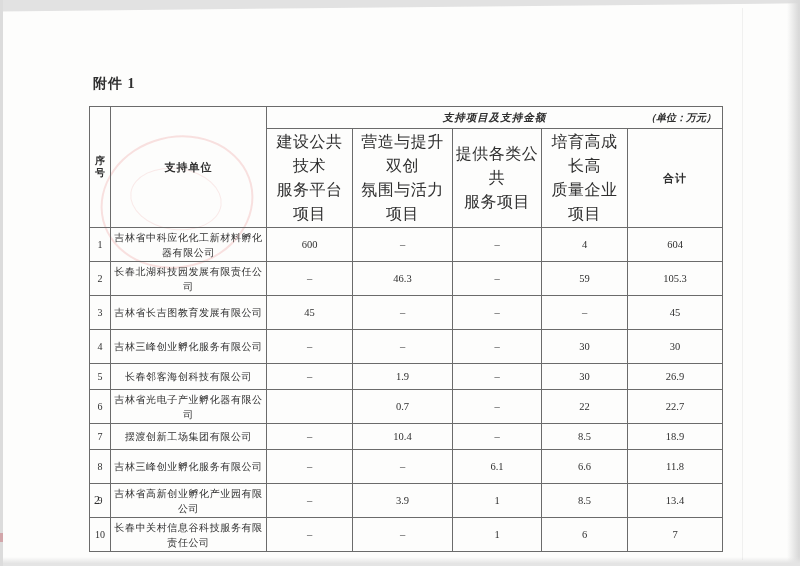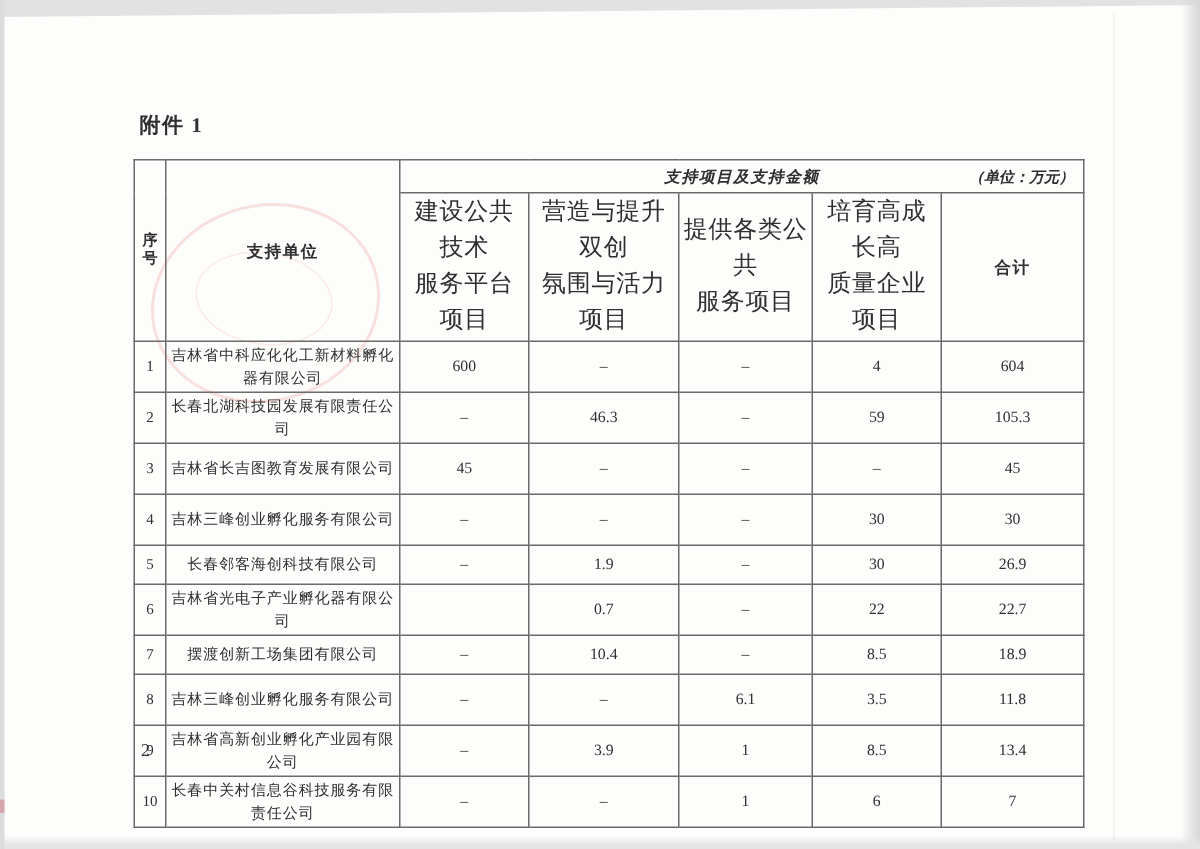--- a/index.html
+++ b/index.html
@@ -225,21 +225,21 @@
         <td class="amount-cell">–</td>
         <td class="amount-cell">8.5</td>
         <td class="amount-cell">18.9</td>
       </tr>
       <tr>
         <td class="no-cell">8</td>
         <td class="name-cell">吉林三峰创业孵化服务有限公司</td>
         <td class="amount-cell">–</td>
         <td class="amount-cell">–</td>
         <td class="amount-cell">6.1</td>
-        <td class="amount-cell">3.5</td>
+        <td class="amount-cell">6.6</td>
         <td class="amount-cell">11.8</td>
       </tr>
       <tr>
         <td class="no-cell">9</td>
         <td class="name-cell">吉林省高新创业孵化产业园有限公司</td>
         <td class="amount-cell">–</td>
         <td class="amount-cell">3.9</td>
         <td class="amount-cell">1</td>
         <td class="amount-cell">8.5</td>
         <td class="amount-cell">13.4</td>

